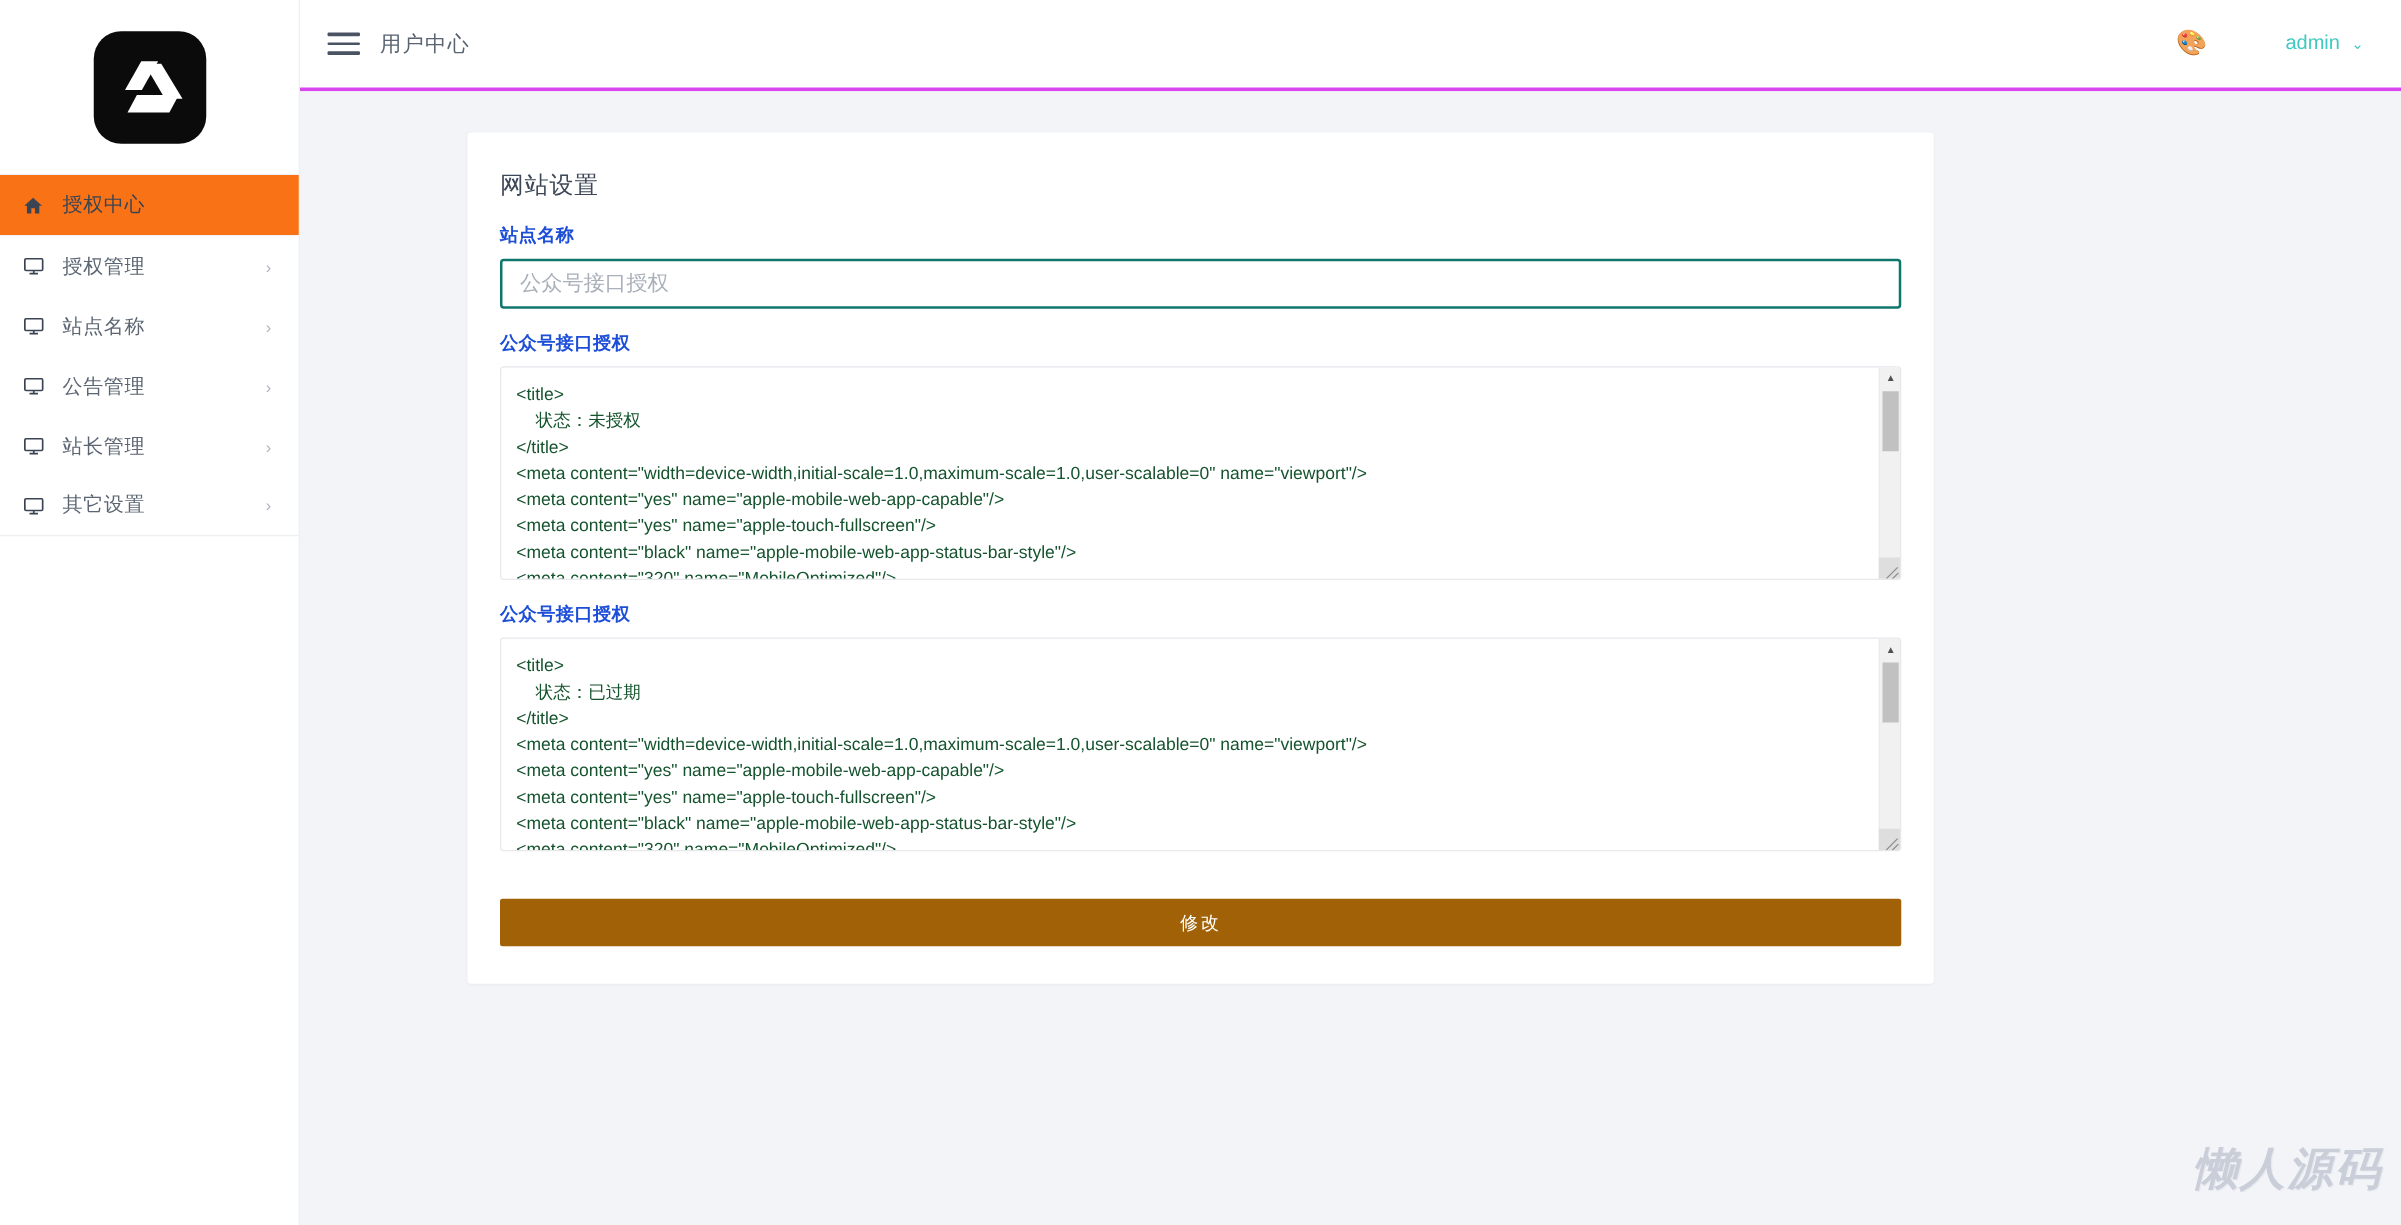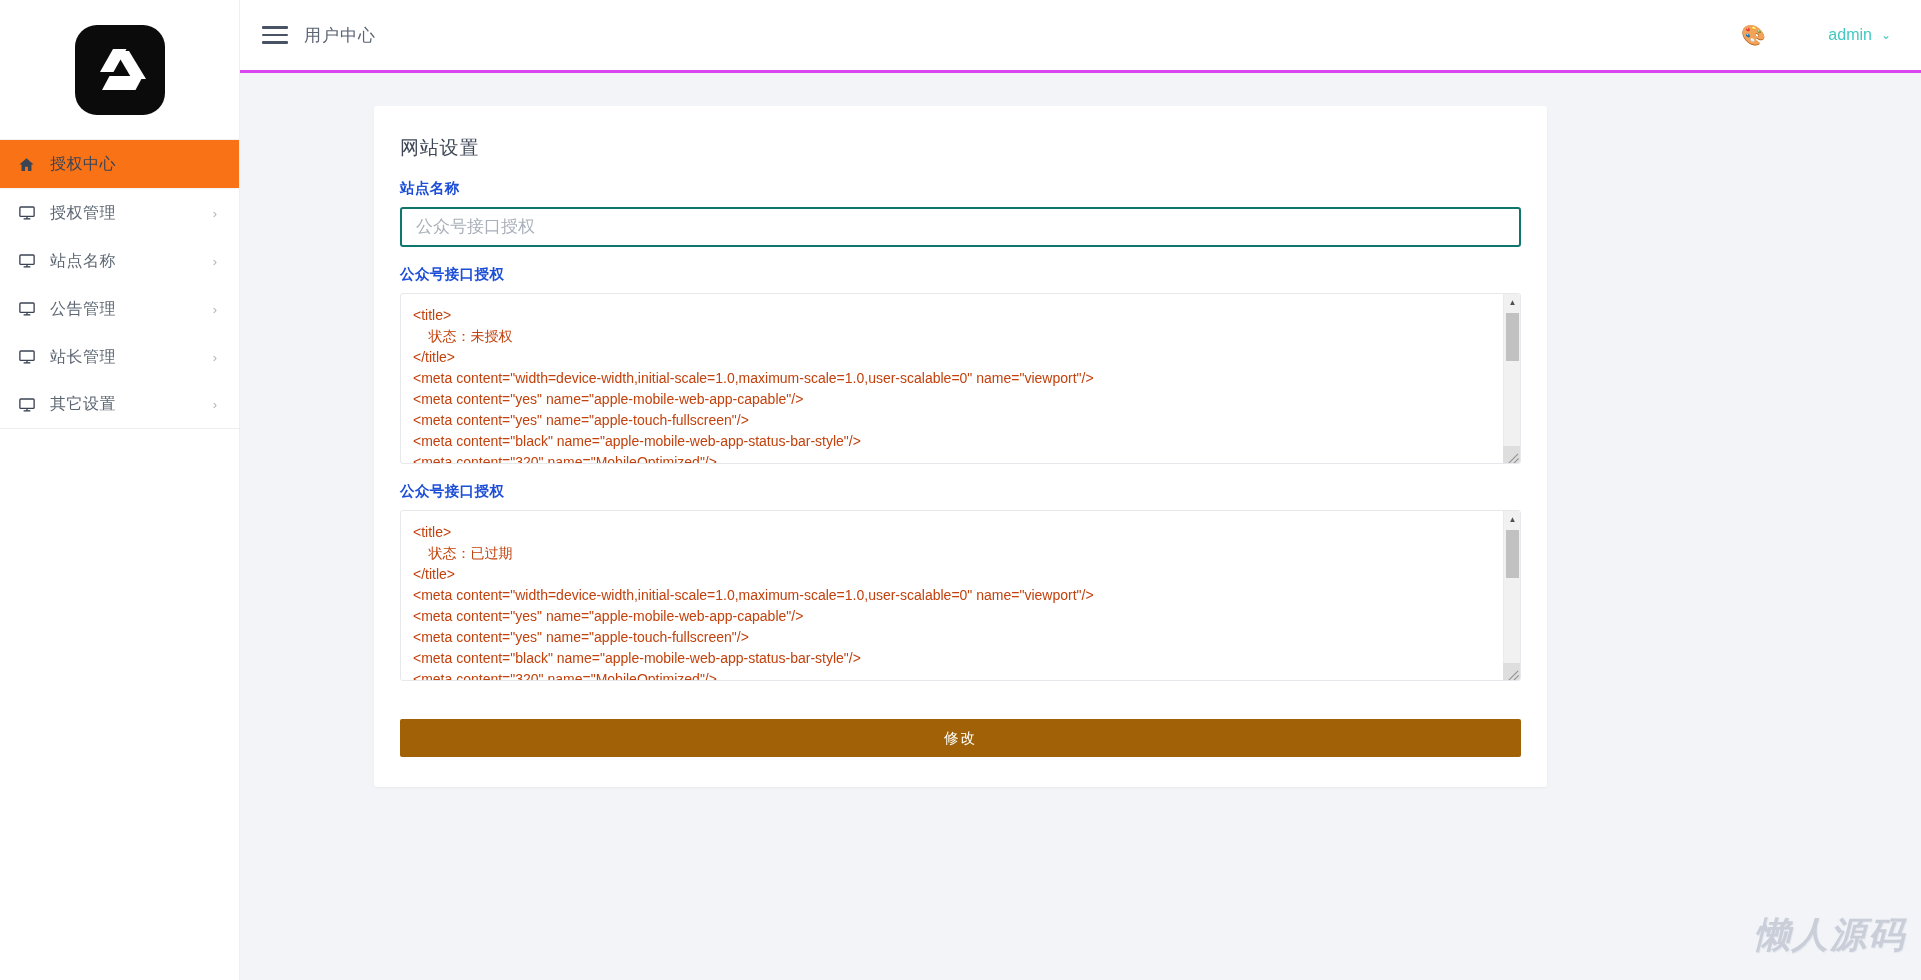--- a/index.html
+++ b/index.html
@@ -116,21 +116,21 @@
   .ta-wrap.h1 { height: 171px; }
   .ta-wrap.h2 { height: 171px; }
   .ta-body {
     position: absolute; left: 0; top: 0; right: 17px; bottom: 0;
     padding: 11px 0 0 12px;
     overflow: hidden;
     white-space: pre;
     font-family: "Liberation Sans", "DejaVu Sans", sans-serif;
     font-size: 14px;
     line-height: 21px;
-    color: #c2410c;
+    color: #14532d;
   }
   .ta-body .line { white-space: pre; }
   .ta-scroll {
     position: absolute; right: 0; top: 0; bottom: 0;
     width: 17px; background: #f1f1f1;
     border-left: 1px solid #eaeaea;
   }
   .ta-arrow {
     position: absolute; left: 0; width: 17px; height: 17px;
     display: flex; align-items: center; justify-content: center;

